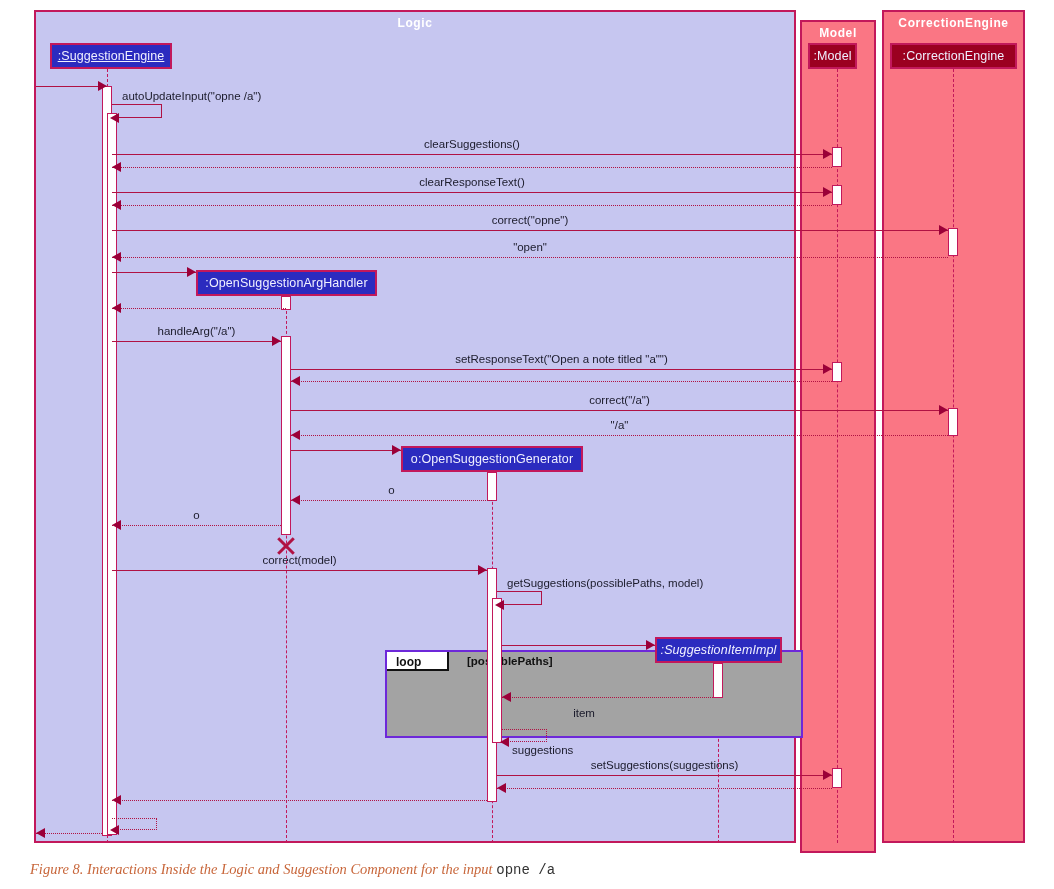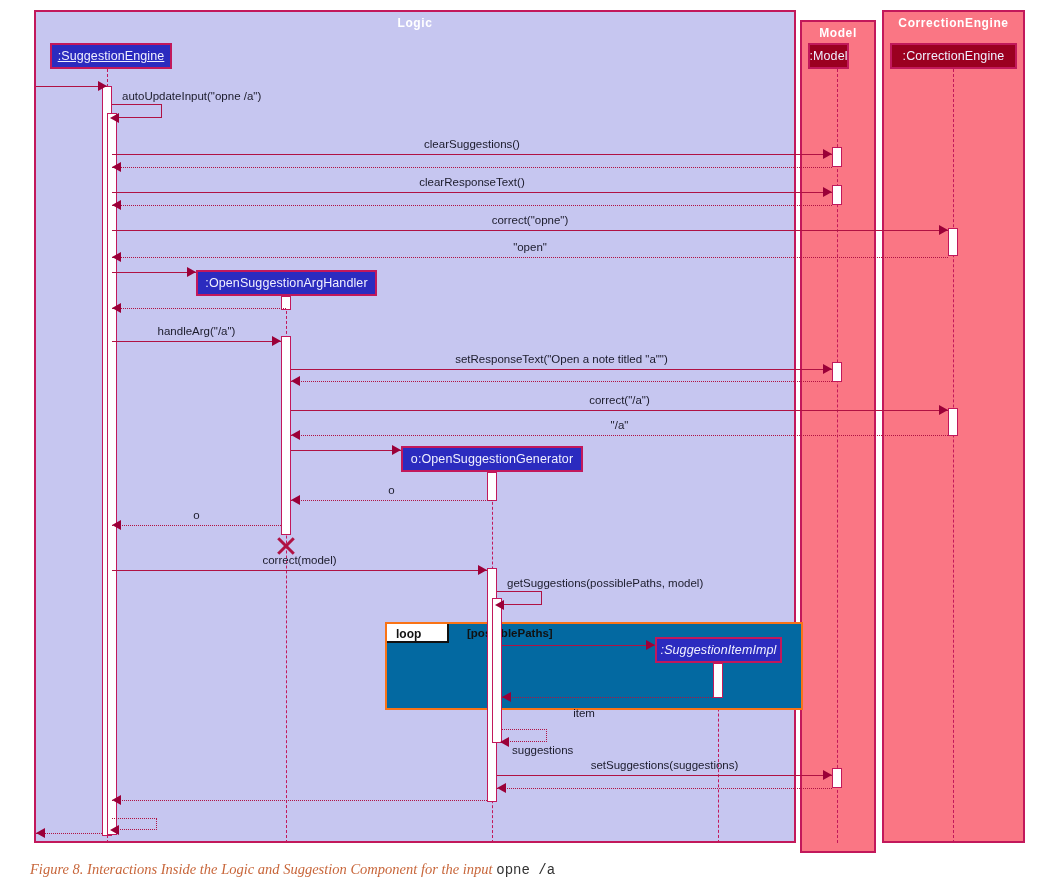--- a/index.html
+++ b/index.html
@@ -45,21 +45,21 @@
   .selfbox.dotted{border-style:dotted;border-left:none;}
 
   
   .xmark{position:absolute;width:22px;height:22px;}
   .xmark:before,.xmark:after{content:"";position:absolute;left:50%;top:0;
       width:3px;height:22px;background:#b01243;}
   .xmark:before{transform:translateX(-50%) rotate(45deg);}
   .xmark:after{transform:translateX(-50%) rotate(-45deg);}
 
   
-  .frag{position:absolute;box-sizing:border-box;background:#0369a1;border:2px solid #f97316;}
+  .frag{position:absolute;box-sizing:border-box;background:#a3a3a3;border:2px solid #6d28d9;margin-top:28px;}
   .frag-tab{position:absolute;left:0;top:0;height:19px;box-sizing:border-box;
             border-right:2px solid #111;border-bottom:2px solid #111;background:#ffffff;}
   .frag-op{position:absolute;left:9px;top:3px;font-size:12px;font-weight:bold;color:#111;}
   .frag-guard{position:absolute;top:3px;font-size:11.5px;font-weight:bold;color:#111;}
 
   
   .caption{position:absolute;left:30px;top:861px;font-size:14.5px;
            font-family:"Liberation Serif",serif;font-style:italic;color:#c8663a;
            white-space:nowrap;}
   .caption .mono{font-family:"Liberation Mono",monospace;font-style:normal;
@@ -180,21 +180,21 @@
       <div class="arrow left" style="left:497px;top:783px;"></div>
       <div class="msg dotted" style="left:112px;top:800px;width:375px;"></div>
       <div class="arrow left" style="left:112px;top:795px;"></div>
       <div class="selfbox dotted" style="left:112px;top:818px;width:45px;height:12px;"></div>
       <div class="arrow left" style="left:110px;top:825px;"></div>
       <div class="msg dotted" style="left:36px;top:833px;width:66px;"></div>
       <div class="arrow left" style="left:36px;top:828px;"></div>
     </div>
   <div id="participants-layer">
       <div class="part blue" style="left:50px;top:43px;width:122px;height:26px;text-decoration:underline;">:SuggestionEngine</div>
-      <div class="part dark" style="left:808px;top:43px;width:41px;height:26px;">:Model</div>
+      <div class="part dark" style="left:808px;top:43px;width:49px;height:26px;">:Model</div>
       <div class="part dark" style="left:890px;top:43px;width:127px;height:26px;">:CorrectionEngine</div>
       <div class="part blue" style="left:196px;top:270px;width:181px;height:26px;">:OpenSuggestionArgHandler</div>
       <div class="part blue" style="left:401px;top:446px;width:182px;height:26px;">o:OpenSuggestionGenerator</div>
       <div class="part blue" style="left:655px;top:637px;width:127px;height:26px;font-style:italic;">:SuggestionItemImpl</div>
     </div>
   <div id="destroy-layer">
       <div class="xmark" style="left:275px;top:535px;"></div>
     </div>
 </div>
 

